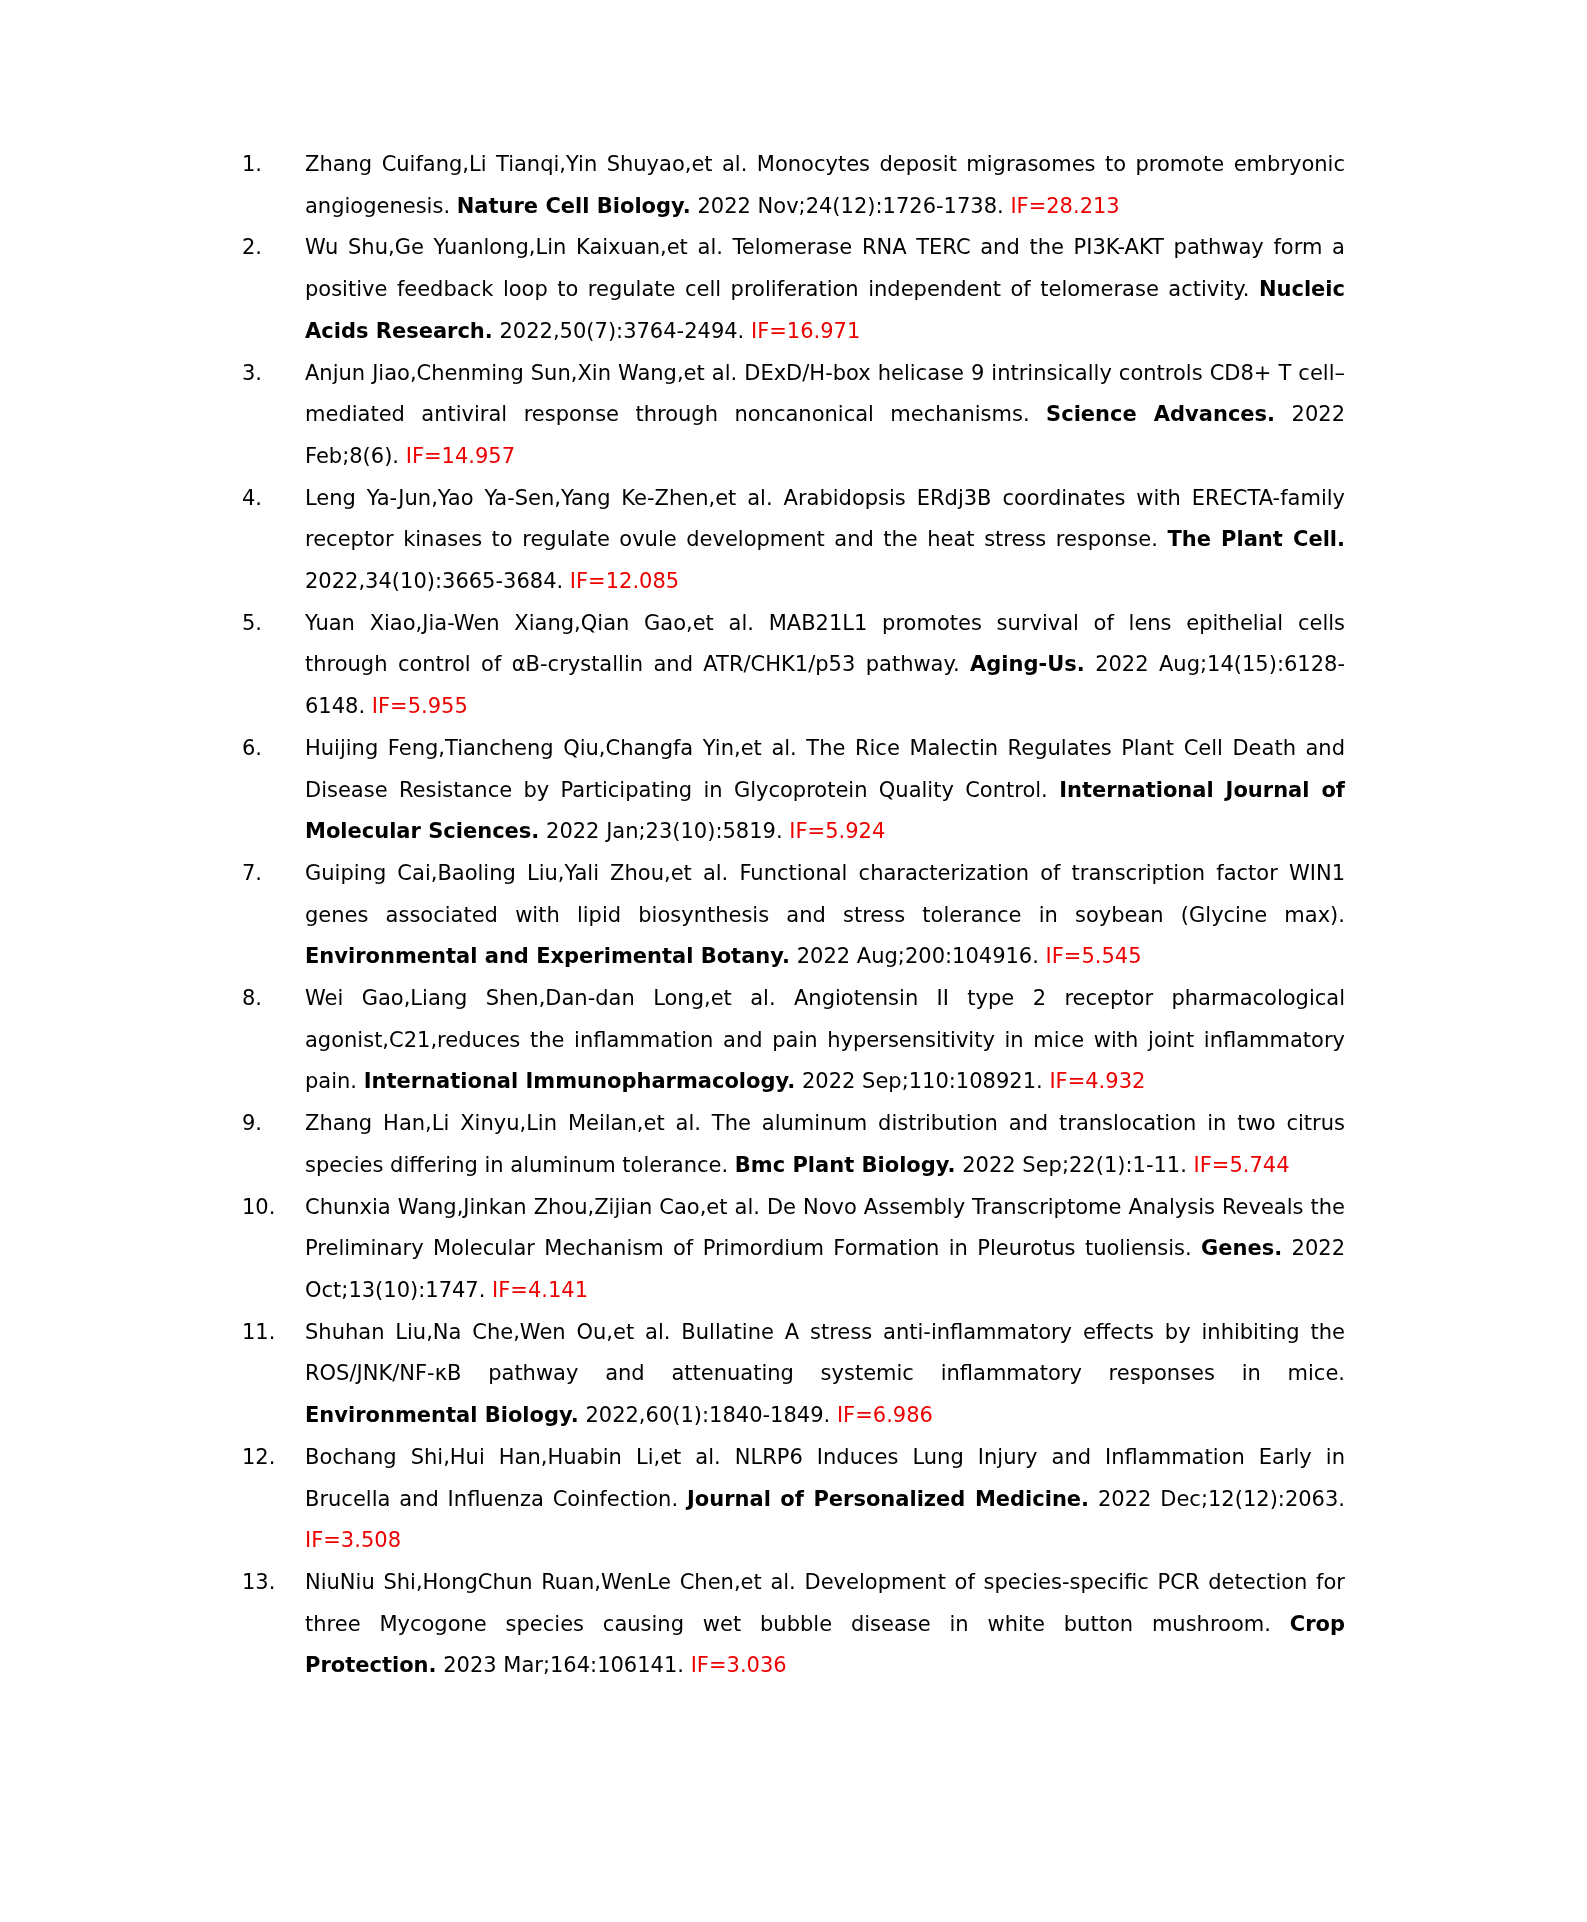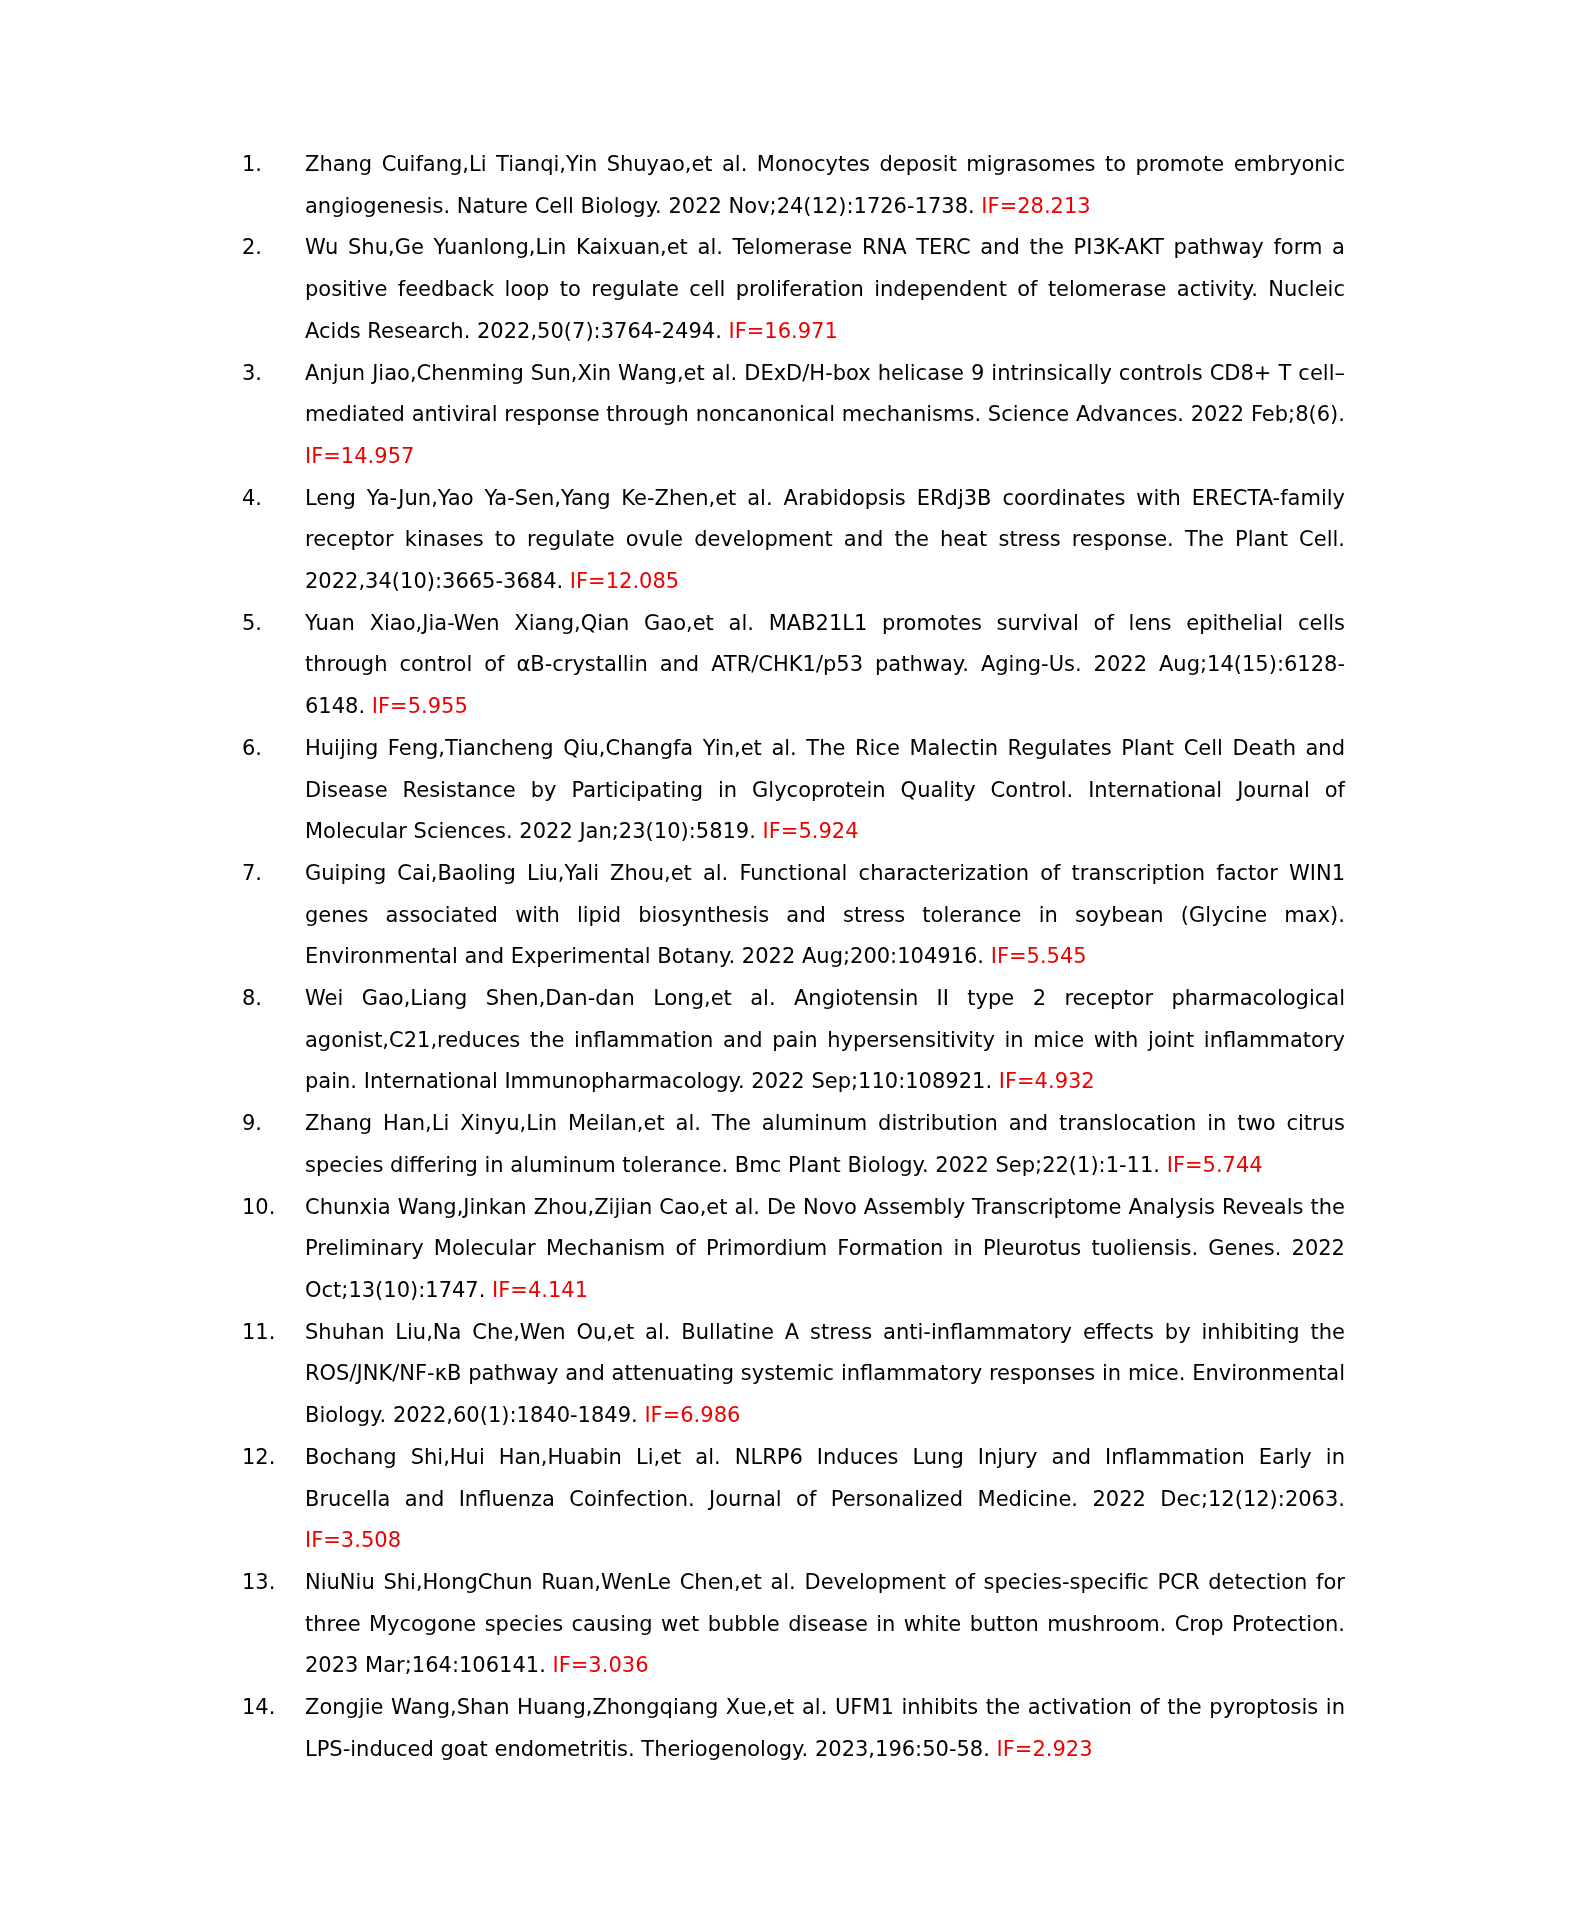--- a/index.html
+++ b/index.html
@@ -28,36 +28,35 @@
     position: relative;
     padding-left: 63px;
     text-align: justify;
   }
   .num {
     position: absolute;
     left: 0;
     top: 0;
   }
   .t  { font-weight: normal; }
-  .j  { font-weight: normal; }
+  .j  { font-weight: bold; }
   .if { font-weight: normal; color: var(--if-color, #ed0000); }
 </style>
 </head>
 <body>
 
 <div class="page">
   <div class="refs">
       <div class="ref"><span class="num">1.</span><span class="t">Zhang Cuifang,Li Tianqi,Yin Shuyao,et al. Monocytes deposit migrasomes to promote embryonic angiogenesis. </span><span class="j">Nature Cell Biology.</span><span class="t"> 2022 Nov;24(12):1726-1738. </span><span class="if">IF=28.213</span></div>
       <div class="ref"><span class="num">2.</span><span class="t">Wu Shu,Ge Yuanlong,Lin Kaixuan,et al. Telomerase RNA TERC and the PI3K-AKT pathway form a positive feedback loop to regulate cell proliferation independent of telomerase activity. </span><span class="j">Nucleic Acids Research.</span><span class="t"> 2022,50(7):3764-2494. </span><span class="if">IF=16.971</span></div>
       <div class="ref"><span class="num">3.</span><span class="t">Anjun Jiao,Chenming Sun,Xin Wang,et al. DExD/H-box helicase 9 intrinsically controls CD8+ T cell–mediated antiviral response through noncanonical mechanisms. </span><span class="j">Science Advances.</span><span class="t"> 2022 Feb;8(6). </span><span class="if">IF=14.957</span></div>
       <div class="ref"><span class="num">4.</span><span class="t">Leng Ya-Jun,Yao Ya-Sen,Yang Ke-Zhen,et al. Arabidopsis ERdj3B coordinates with ERECTA-family receptor kinases to regulate ovule development and the heat stress response. </span><span class="j">The Plant Cell.</span><span class="t"> 2022,34(10):3665-3684. </span><span class="if">IF=12.085</span></div>
       <div class="ref"><span class="num">5.</span><span class="t">Yuan Xiao,Jia-Wen Xiang,Qian Gao,et al. MAB21L1 promotes survival of lens epithelial cells through control of αB-crystallin and ATR/CHK1/p53 pathway. </span><span class="j">Aging-Us.</span><span class="t"> 2022 Aug;14(15):6128-6148. </span><span class="if">IF=5.955</span></div>
       <div class="ref"><span class="num">6.</span><span class="t">Huijing Feng,Tiancheng Qiu,Changfa Yin,et al. The Rice Malectin Regulates Plant Cell Death and Disease Resistance by Participating in Glycoprotein Quality Control. </span><span class="j">International Journal of Molecular Sciences.</span><span class="t"> 2022 Jan;23(10):5819. </span><span class="if">IF=5.924</span></div>
       <div class="ref"><span class="num">7.</span><span class="t">Guiping Cai,Baoling Liu,Yali Zhou,et al. Functional characterization of transcription factor WIN1 genes associated with lipid biosynthesis and stress tolerance in soybean (Glycine max). </span><span class="j">Environmental and Experimental Botany.</span><span class="t"> 2022 Aug;200:104916. </span><span class="if">IF=5.545</span></div>
       <div class="ref"><span class="num">8.</span><span class="t">Wei Gao,Liang Shen,Dan-dan Long,et al. Angiotensin II type 2 receptor pharmacological agonist,C21,reduces the inflammation and pain hypersensitivity in mice with joint inflammatory pain. </span><span class="j">International Immunopharmacology.</span><span class="t"> 2022 Sep;110:108921. </span><span class="if">IF=4.932</span></div>
       <div class="ref"><span class="num">9.</span><span class="t">Zhang Han,Li Xinyu,Lin Meilan,et al. The aluminum distribution and translocation in two citrus species differing in aluminum tolerance. </span><span class="j">Bmc Plant Biology.</span><span class="t"> 2022 Sep;22(1):1-11. </span><span class="if">IF=5.744</span></div>
       <div class="ref"><span class="num">10.</span><span class="t">Chunxia Wang,Jinkan Zhou,Zijian Cao,et al. De Novo Assembly Transcriptome Analysis Reveals the Preliminary Molecular Mechanism of Primordium Formation in Pleurotus tuoliensis. </span><span class="j">Genes.</span><span class="t"> 2022 Oct;13(10):1747. </span><span class="if">IF=4.141</span></div>
       <div class="ref"><span class="num">11.</span><span class="t">Shuhan Liu,Na Che,Wen Ou,et al. Bullatine A stress anti-inflammatory effects by inhibiting the ROS/JNK/NF-κB pathway and attenuating systemic inflammatory responses in mice. </span><span class="j">Environmental Biology.</span><span class="t"> 2022,60(1):1840-1849. </span><span class="if">IF=6.986</span></div>
       <div class="ref"><span class="num">12.</span><span class="t">Bochang Shi,Hui Han,Huabin Li,et al. NLRP6 Induces Lung Injury and Inflammation Early in Brucella and Influenza Coinfection. </span><span class="j">Journal of Personalized Medicine.</span><span class="t"> 2022 Dec;12(12):2063. </span><span class="if">IF=3.508</span></div>
       <div class="ref"><span class="num">13.</span><span class="t">NiuNiu Shi,HongChun Ruan,WenLe Chen,et al. Development of species-specific PCR detection for three Mycogone species causing wet bubble disease in white button mushroom. </span><span class="j">Crop Protection.</span><span class="t"> 2023 Mar;164:106141. </span><span class="if">IF=3.036</span></div>
-      <div class="ref"><span class="num">14.</span><span class="t">Zongjie Wang,Shan Huang,Zhongqiang Xue,et al. UFM1 inhibits the activation of the pyroptosis in LPS-induced goat endometritis. </span><span class="j">Theriogenology.</span><span class="t"> 2023,196:50-58. </span><span class="if">IF=2.923</span></div>
     </div>
 </div>
 
 </body></html>

